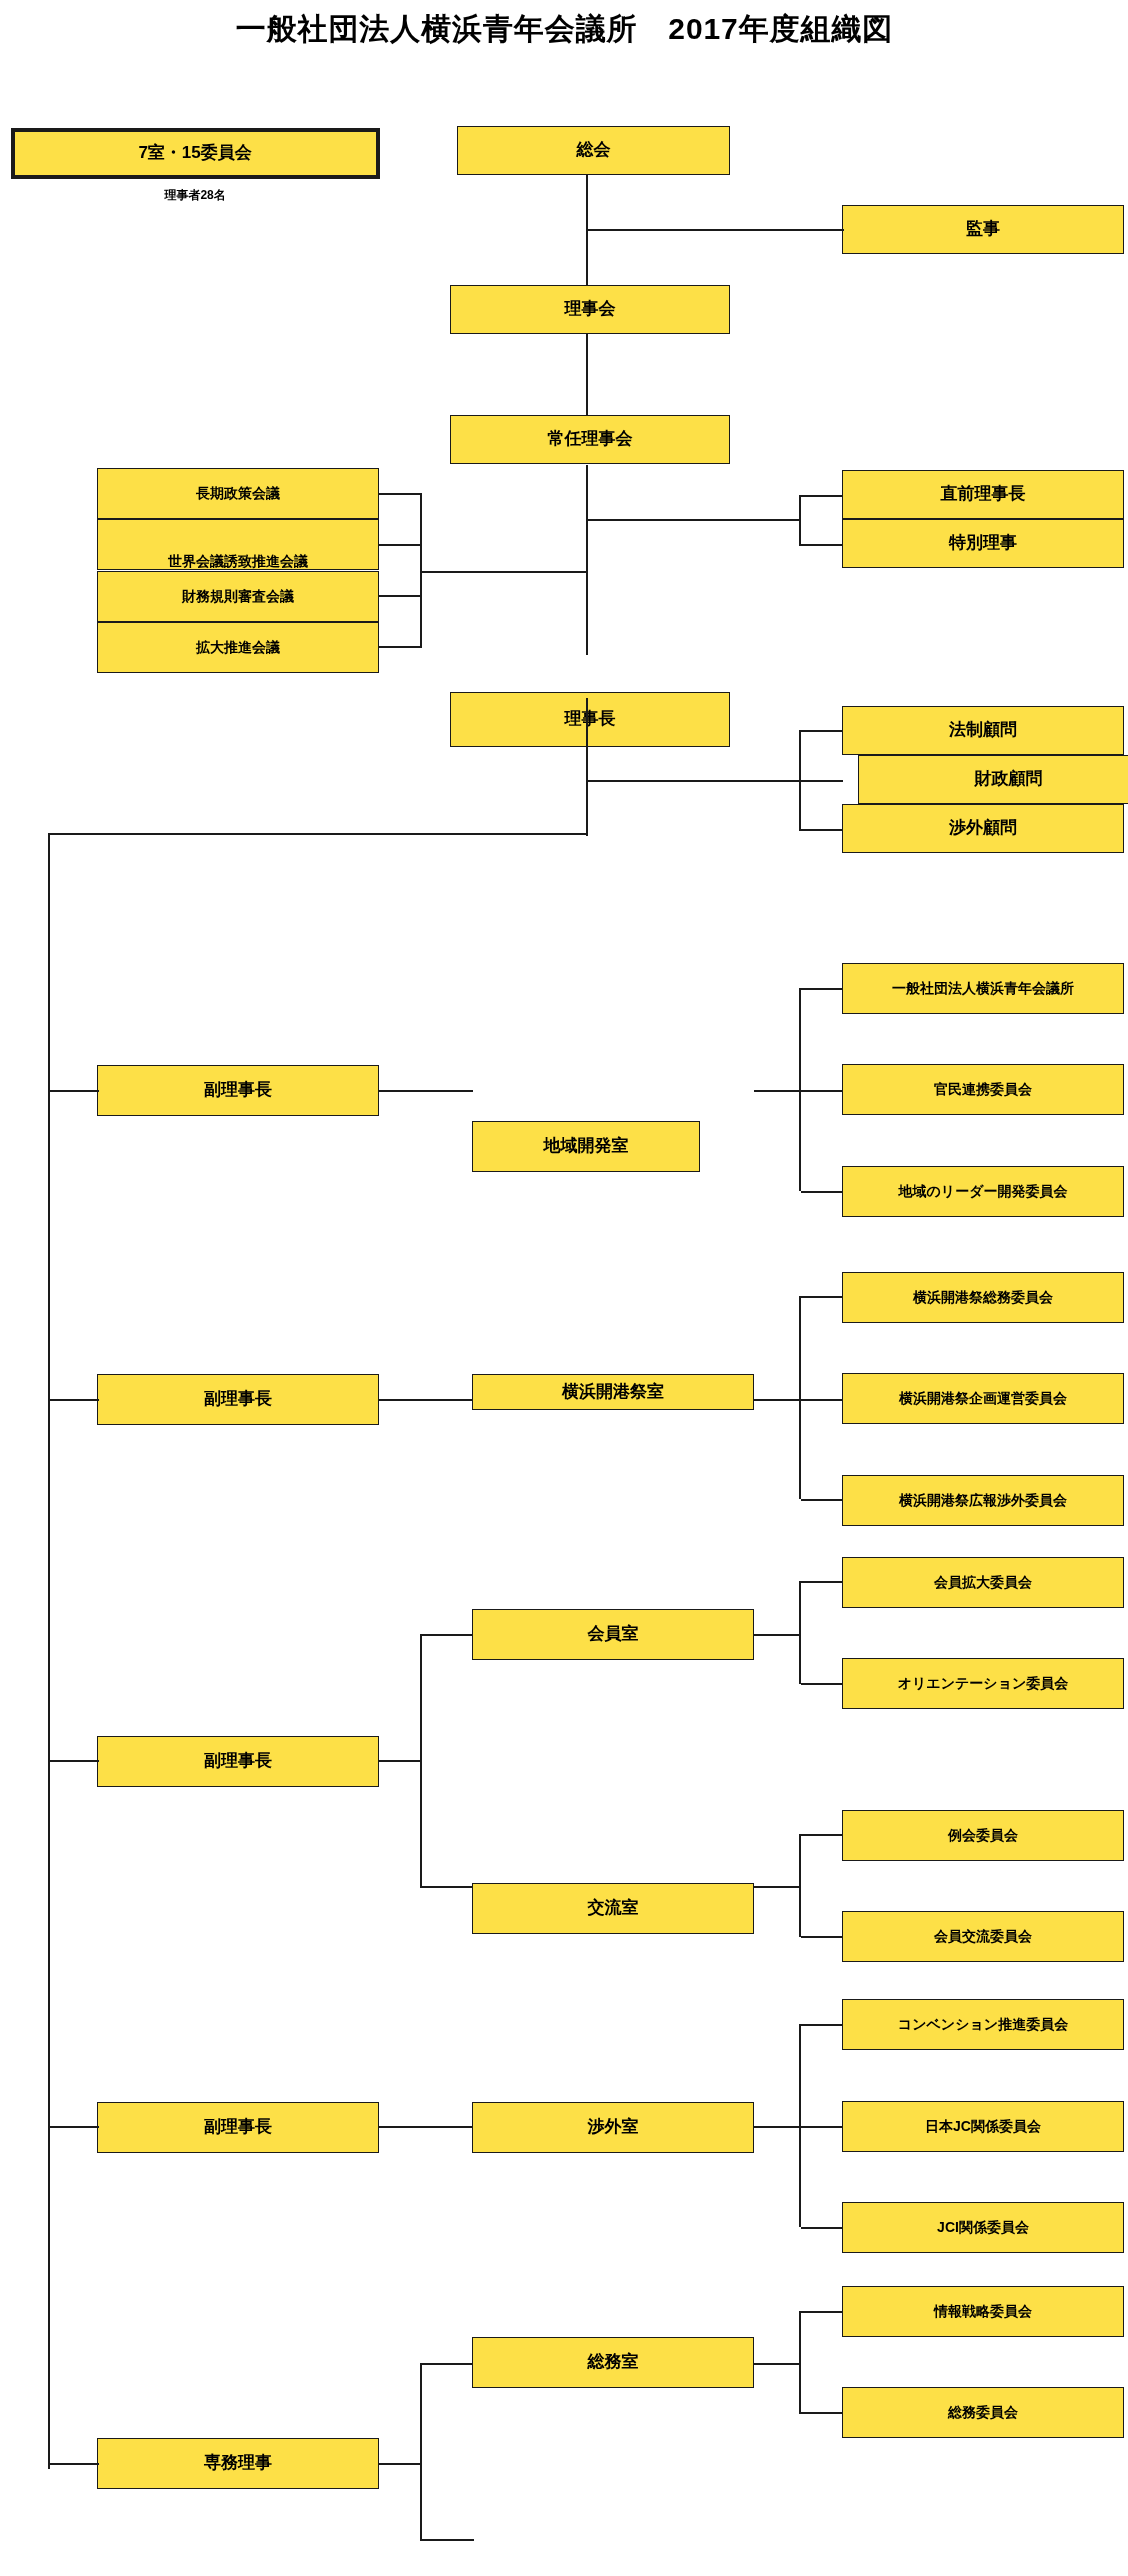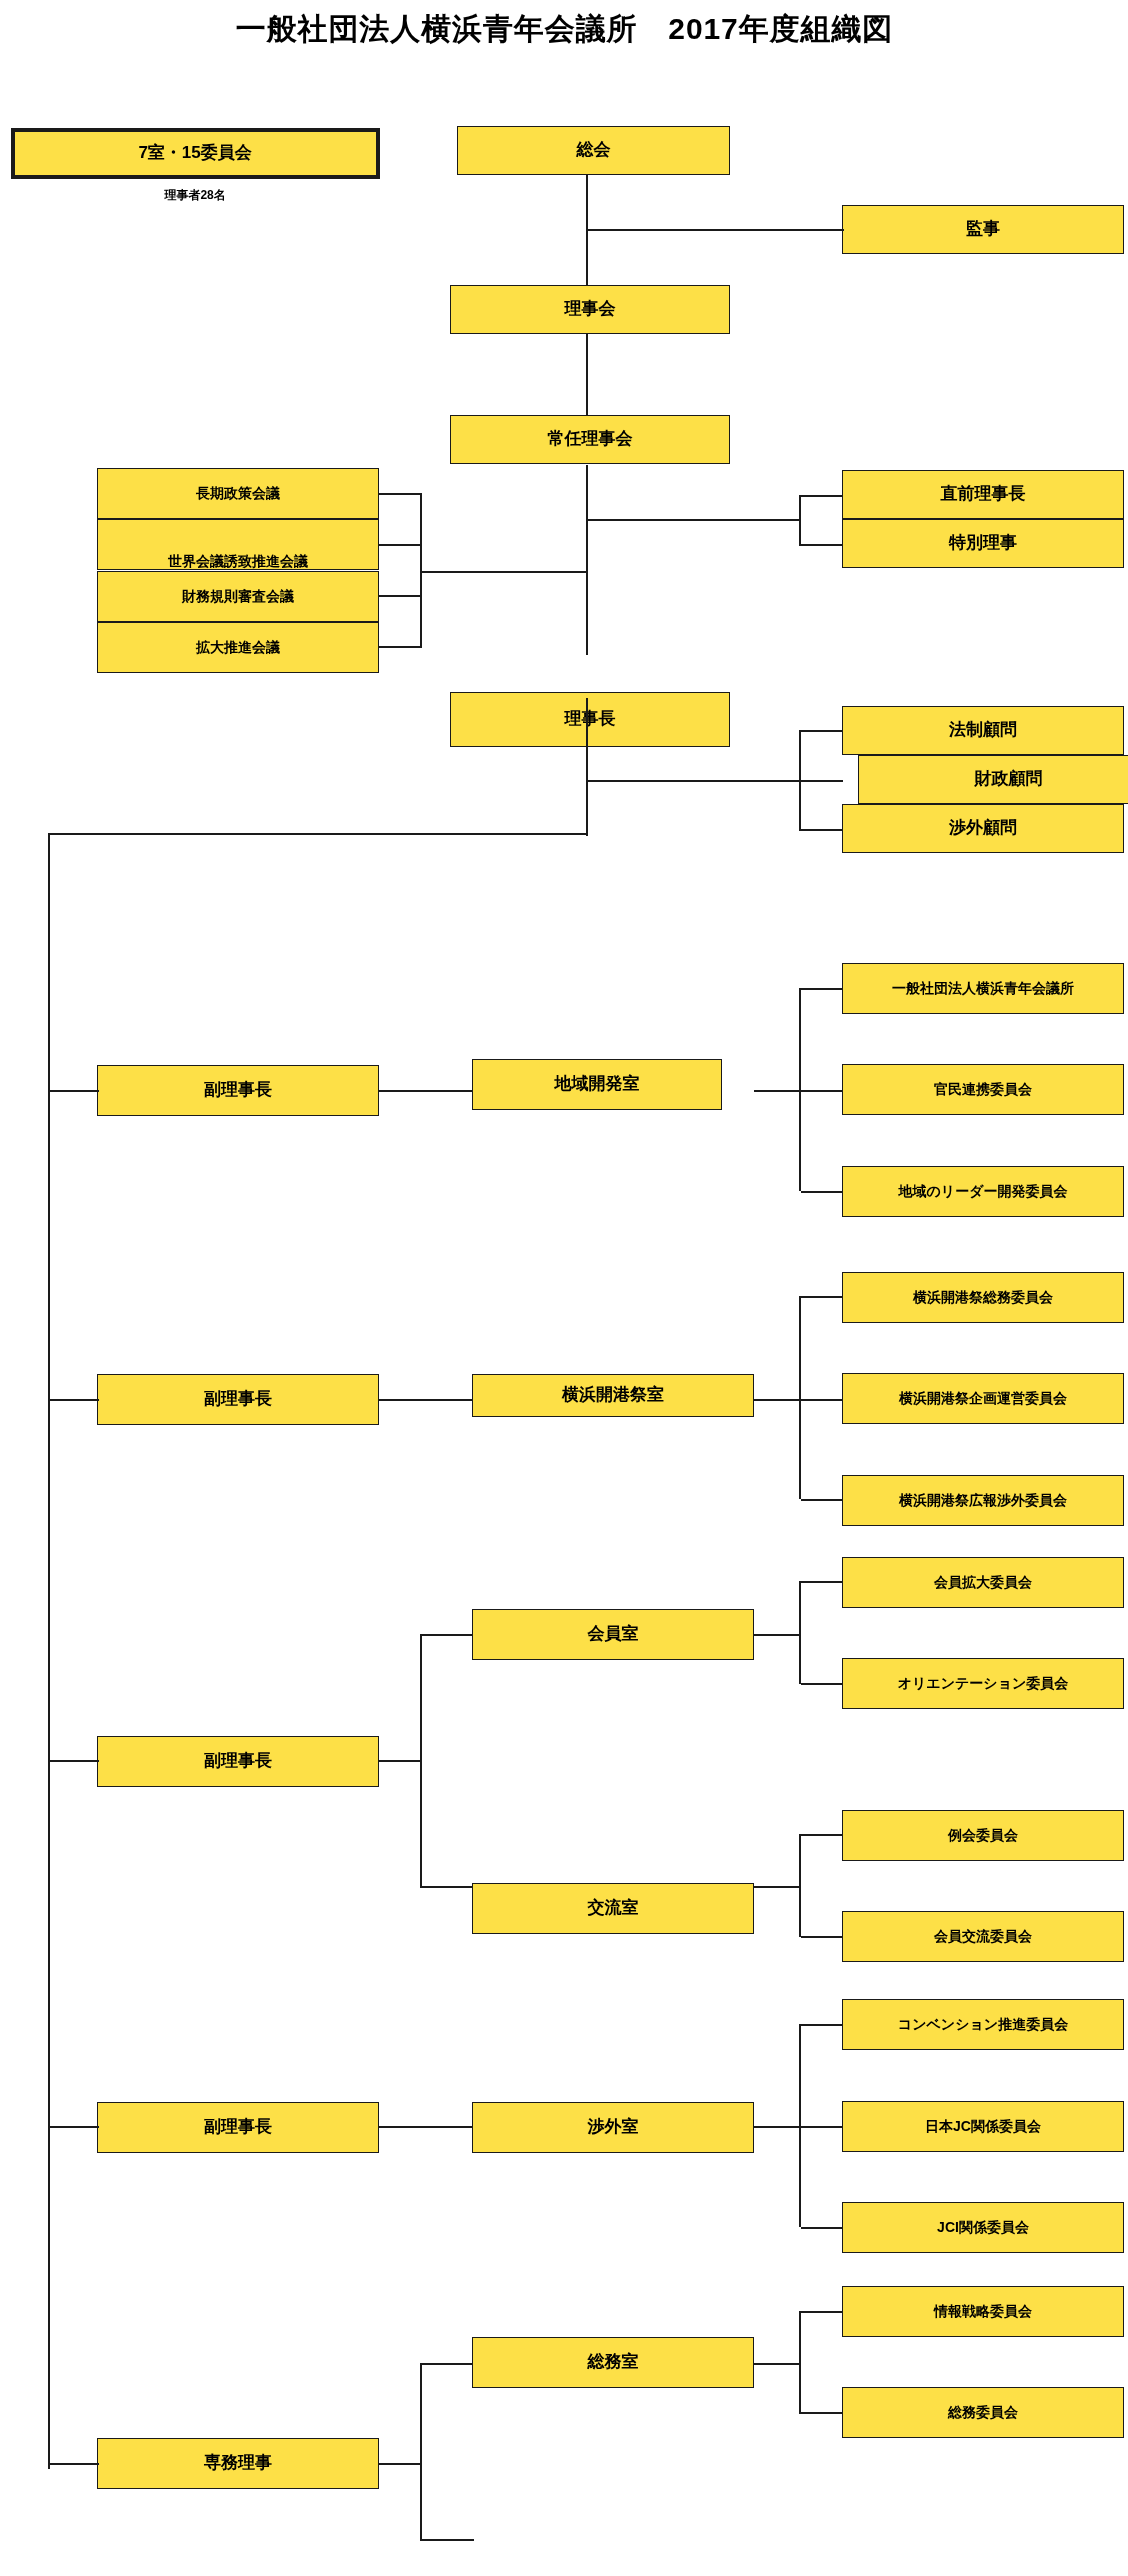--- a/index.html
+++ b/index.html
@@ -123,21 +123,21 @@
 
   <div class="v" style="left:586px;top:698px;height:138px;"></div>
   <div class="h" style="left:48px;top:833px;width:540px;"></div>
   <div class="v" style="left:48px;top:833px;height:1636px;"></div>
 
   <div class="box" style="left:97px;top:1065px;width:282px;height:51px;">
     <span>副理事長</span>
   </div>
   <div class="h" style="left:48px;top:1090px;width:51px;"></div>
 
-  <div class="box" style="left:472px;top:1059px;width:250px;height:51px;">
+  <div class="box" style="left:472px;top:1121px;width:228px;height:51px;">
     <span>地域開発室</span>
   </div>
   <div class="h" style="left:379px;top:1090px;width:94px;"></div>
 
   <div class="box xsmall" style="left:842px;top:963px;width:282px;height:51px;">
     <span>一般社団法人横浜青年会議所</span>
   </div>
   <div class="box xsmall" style="left:842px;top:1064px;width:282px;height:51px;">
     <span>官民連携委員会</span>
   </div>
@@ -148,21 +148,21 @@
   <div class="h" style="left:801px;top:1090px;width:42px;"></div>
   <div class="h" style="left:801px;top:1191px;width:42px;"></div>
   <div class="v" style="left:799px;top:988px;height:203px;"></div>
   <div class="h" style="left:754px;top:1090px;width:47px;"></div>
 
   <div class="box" style="left:97px;top:1374px;width:282px;height:51px;">
     <span>副理事長</span>
   </div>
   <div class="h" style="left:48px;top:1399px;width:51px;"></div>
 
-  <div class="box" style="left:472px;top:1374px;width:282px;height:43px;">
+  <div class="box" style="left:472px;top:1374px;width:282px;height:36px;">
     <span>横浜開港祭室</span>
   </div>
   <div class="h" style="left:379px;top:1399px;width:94px;"></div>
 
   <div class="box xsmall" style="left:842px;top:1272px;width:282px;height:51px;">
     <span>横浜開港祭総務委員会</span>
   </div>
   <div class="box xsmall" style="left:842px;top:1373px;width:282px;height:51px;">
     <span>横浜開港祭企画運営委員会</span>
   </div>

